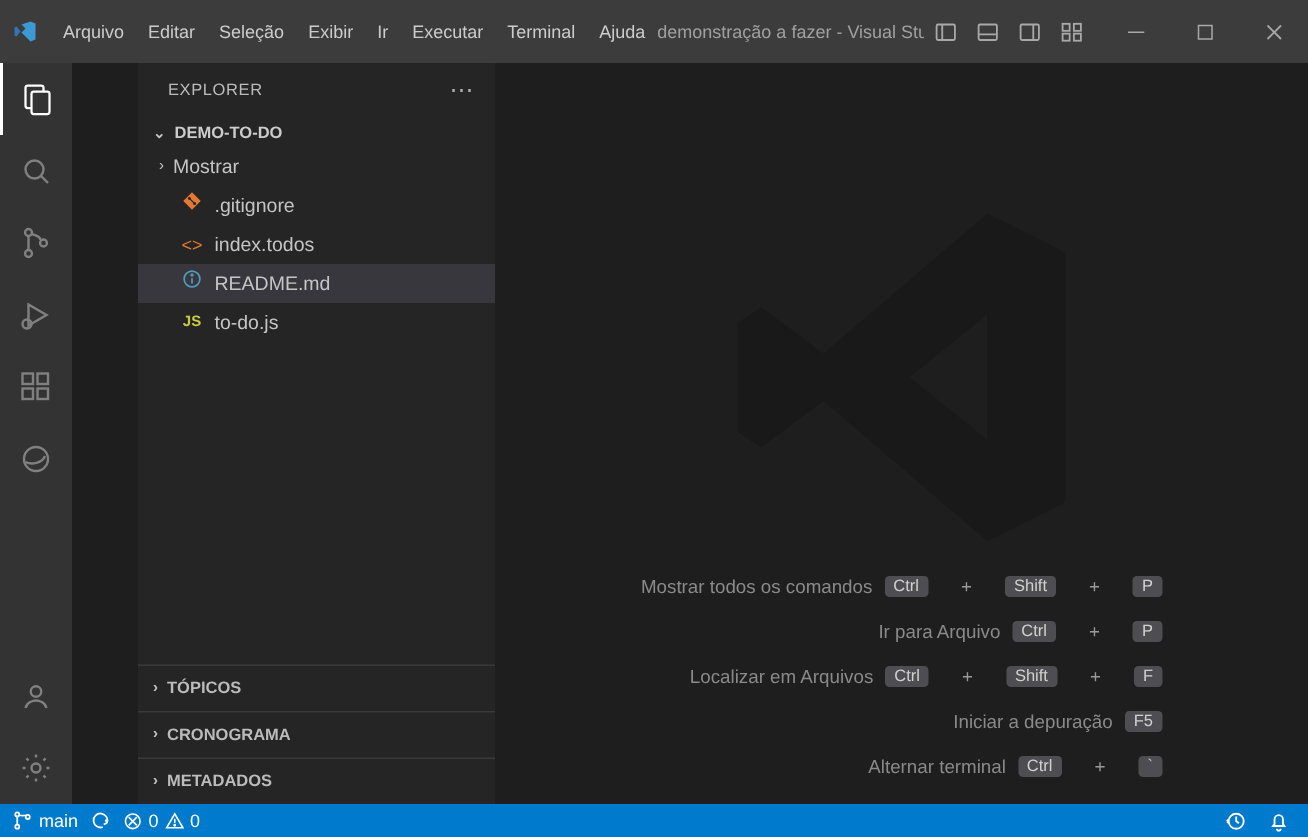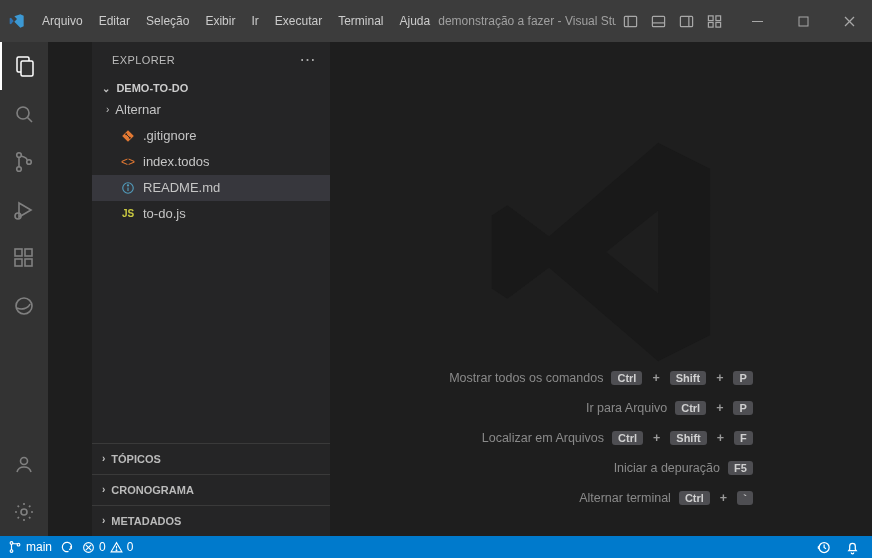--- a/index.html
+++ b/index.html
@@ -26,40 +26,40 @@
   .activitybar .spacer { flex: 1; }
 
   
   .sidebar { width: 238px; background: #252526; display: flex; flex-direction: column; font-size: 13px; color: #bfbfbf; margin-left: 44px; }
   .sidebar .side-header { display: flex; justify-content: space-between; align-items: center; padding: 8px 14px 8px 20px; font-size: 11px; letter-spacing: .4px; color: #bbbbbb; }
   .side-header .more::after { content: "⋯"; font-size: 16px; color: #aaa; }
   .treeview { flex: 1; overflow: hidden; }
   .tree-root { padding: 2px 0 6px 0; }
   .tree-root .root-row { display: flex; align-items: center; gap: 6px; padding: 3px 8px 3px 8px; font-size: 11px; font-weight: 600; color: #cccccc; }
   .tree-root .root-row .chev { margin-left: 2px; }
-  .file-row { display: flex; align-items: center; gap: 7px; padding: 3px 8px 3px 28px; font-size: 13px; color: #c5c5c5; line-height: 20px; }
+  .file-row { display: flex; gap: 7px; padding: 3px 8px 3px 28px; font-size: 13px; color: #c5c5c5; line-height: 20px; }
   .file-row.indent { padding-left: 28px; }
   .file-row.selected { background: #37373d; }
   .file-row .ficon { width: 16px; display: flex; justify-content: center; font-size: 12px; }
   .folder-row { display: flex; align-items: center; gap: 6px; padding: 3px 8px 3px 14px; font-size: 13px; color: #c5c5c5; line-height: 20px; }
   .collapsible-section { border-top: 1px solid #3a3a3a; padding: 4px 6px 4px 10px; font-size: 11px; font-weight: 600; display: flex; align-items: center; gap: 6px; color: #bbbbbb; line-height: 22px; }
   .chev { font-size: 10px; color: #c4c4c4; }
 
   
   .editor { flex: 1; background: #1e1e1e; position: relative; }
   .editor .watermark {
-    position: absolute; inset: 0; display: flex; flex-direction: column; align-items: flex-end; justify-content: flex-end; padding-bottom: 21px;
+    position: absolute; inset: 0; display: flex; flex-direction: column; align-items: flex-end; justify-content: flex-end; padding-bottom: 8px;
   }
   .editor .logo-bg {
     position: absolute; left: 50%; top: 43%; transform: translate(-50%, -50%);
   }
   .cmd-list { align-self: center; display: flex; flex-direction: column; gap: 16px; font-size: 12.5px; color: #8a8a8a; margin-top: auto; margin-bottom: 10px; }
   .cmd-row { display: flex; align-items: center; justify-content: flex-end; gap: 8px; }
   .cmd-row .label { text-align: right; }
-  .keys { display: flex; gap: 8px; align-items: center; font-weight: bold; }
+  .keys { display: flex; gap: 20px; align-items: center; }
   .key { background: #4e4e52; color: #d1d1d1; border-radius: 3px; padding: 1px 6px; font-size: 11px; }
   .plus { color: #9a9a9a; padding: 0 2px; }
 
   
   .statusbar { height: 22px; background: #007acc; color: #ffffff; display: flex; align-items: center; font-size: 12px; }
   .statusbar .sb-left { display: flex; align-items: center; gap: 8px; padding-left: 8px; }
   .statusbar .sb-item { display: flex; align-items: center; gap: 4px; }
   .statusbar .sb-right { margin-left: auto; display: flex; align-items: center; gap: 14px; padding-right: 12px; }
   .statusbar svg { vertical-align: middle; }
 
@@ -202,21 +202,21 @@
     </div>
     <div class="treeview">
       <div class="tree-root">
         <div class="root-row">
           <span class="chev">⌄</span>
           <span>DEMO-TO-DO</span>
         </div>
         <div id="file-list">
       <div class="folder-row">
         <span class="chev">›</span>
-        <span>Alternar</span>
+        <span>Mostrar</span>
       </div>
       <div class="file-row indent ">
         <span class="ficon">
                 <svg width="14" height="14" viewBox="0 0 24 24">
                   <path fill="#e37933" d="M12 2l10 10-10 10L2 12z"></path>
                   <circle cx="9" cy="9" r="1.7" fill="#252526"></circle>
                   <circle cx="15" cy="15" r="1.7" fill="#252526"></circle>
                   <line x1="9" y1="9" x2="15" y2="15" stroke="#252526" stroke-width="1.6"></line>
                 </svg>
               </span>

